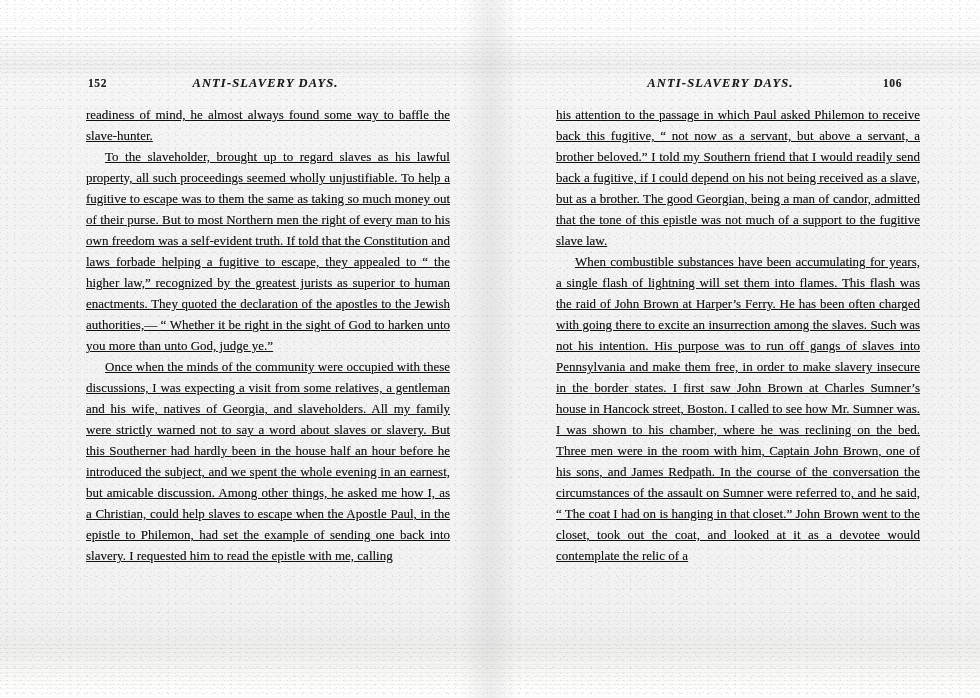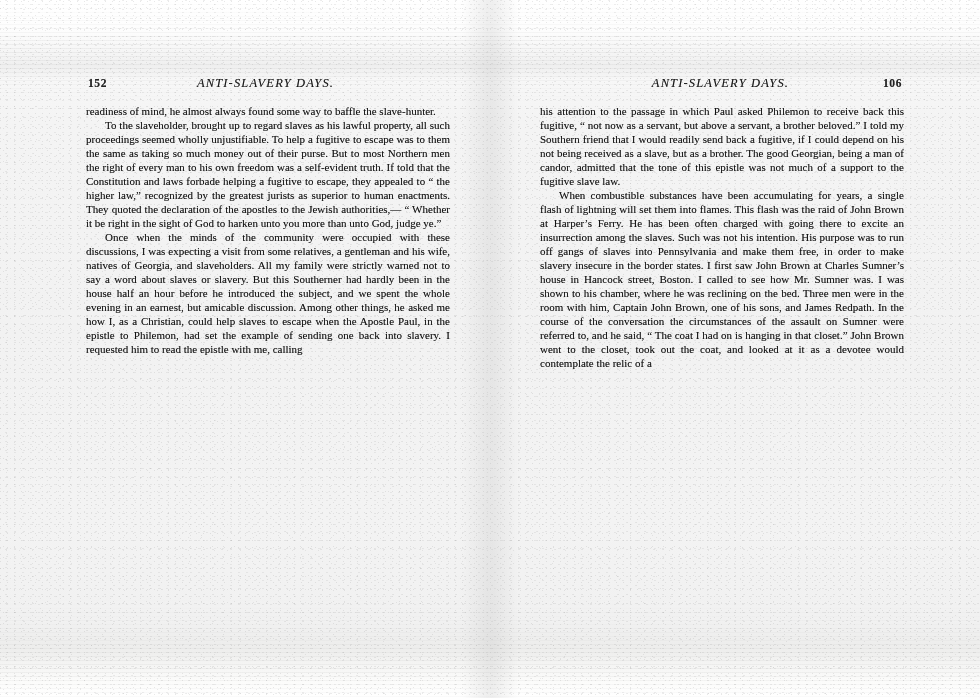--- a/index.html
+++ b/index.html
@@ -106,45 +106,46 @@
     font-size: 11.5px;
     letter-spacing: .6px;
     font-weight: 700;
     color: #232323;
     white-space: nowrap;
   }
   .head-title {
     flex: 1;
     text-align: center;
     font-style: italic;
-    font-weight: 400;
+    font-weight: 700;
     font-size: 12.5px;
     letter-spacing: 1.15px;
     color: #1a1a1a;
     white-space: nowrap;
   }
   
   #running-head-left .head-title  { padding-right: 26px; }
   
   #running-head-right .head-title { padding-left: 18px; }
 
   
   .text-column {
     position: absolute;
     top: 104px;
     width: 364px;
     color: #121212;
-    font-size: 11px;
-    line-height: 14px;
+    font-size: 13px;
+    line-height: 21px;
     text-align: justify;
     text-justify: inter-word;
+    text-decoration: underline;
     -webkit-font-smoothing: none;
   }
   #column-left  { left: 86px; }
-  #column-right { left: 540px; }
+  #column-right { left: 556px; }
 
   .para {
     margin: 0;
     text-indent: 19px;
   }
   .para.continued { text-indent: 0; }
 
   
   .text-column,
   .running-head {

